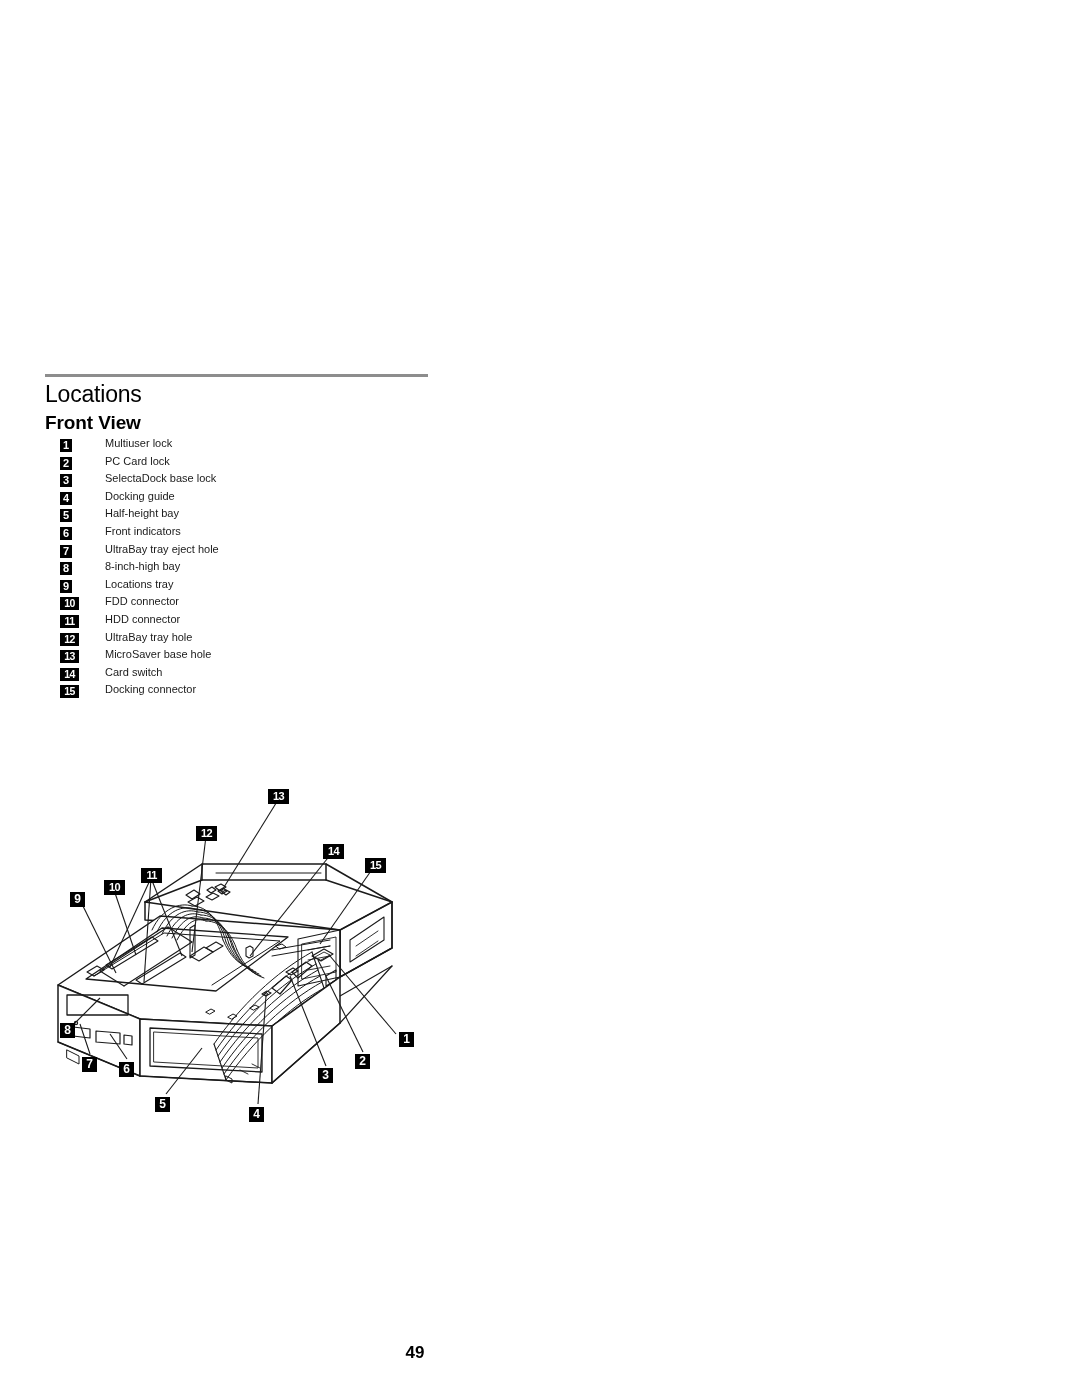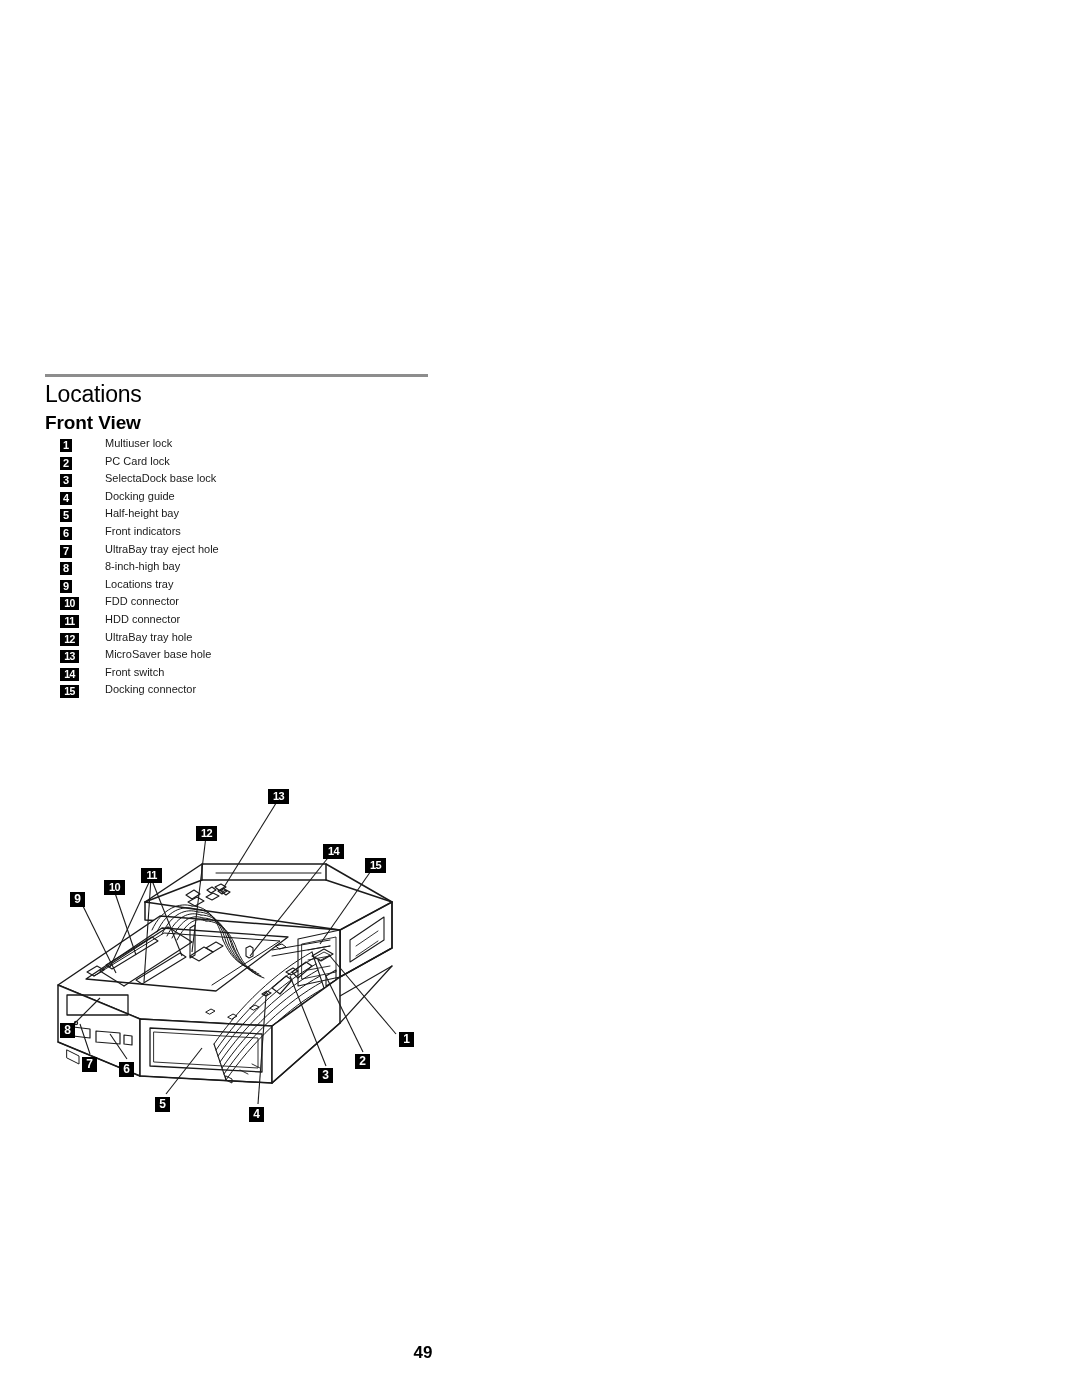--- a/index.html
+++ b/index.html
@@ -93,21 +93,20 @@
 
   
   #page-number {
     position: absolute;
     left: 0;
     top: 1343px;
     width: 830px;
     text-align: center;
     font-size: 17px;
     font-weight: bold;
-    padding-left: 8px;
   }
 </style>
 </head>
 <body>
 
 <div id="header-rule"></div>
 <div id="page-title">Locations</div>
 <div id="section-title">Front View</div>
 
 <div id="legend">
@@ -172,21 +171,21 @@
       <span class="legend-label">UltraBay tray hole</span>
     </div>
     <div class="legend-row">
       <span class="badge two-digit">13</span>
       <span class="spacer" style="width: 11px;"></span>
       <span class="legend-label">MicroSaver base hole</span>
     </div>
     <div class="legend-row">
       <span class="badge two-digit">14</span>
       <span class="spacer" style="width: 11px;"></span>
-      <span class="legend-label">Front switch</span>
+      <span class="legend-label">Card switch</span>
     </div>
     <div class="legend-row">
       <span class="badge two-digit">15</span>
       <span class="spacer" style="width: 11px;"></span>
       <span class="legend-label">Docking connector</span>
     </div>
   </div>
 
 <div id="illustration">
   <svg width="420" height="360" viewBox="0 0 420 360" xmlns="http://www.w3.org/2000/svg">

